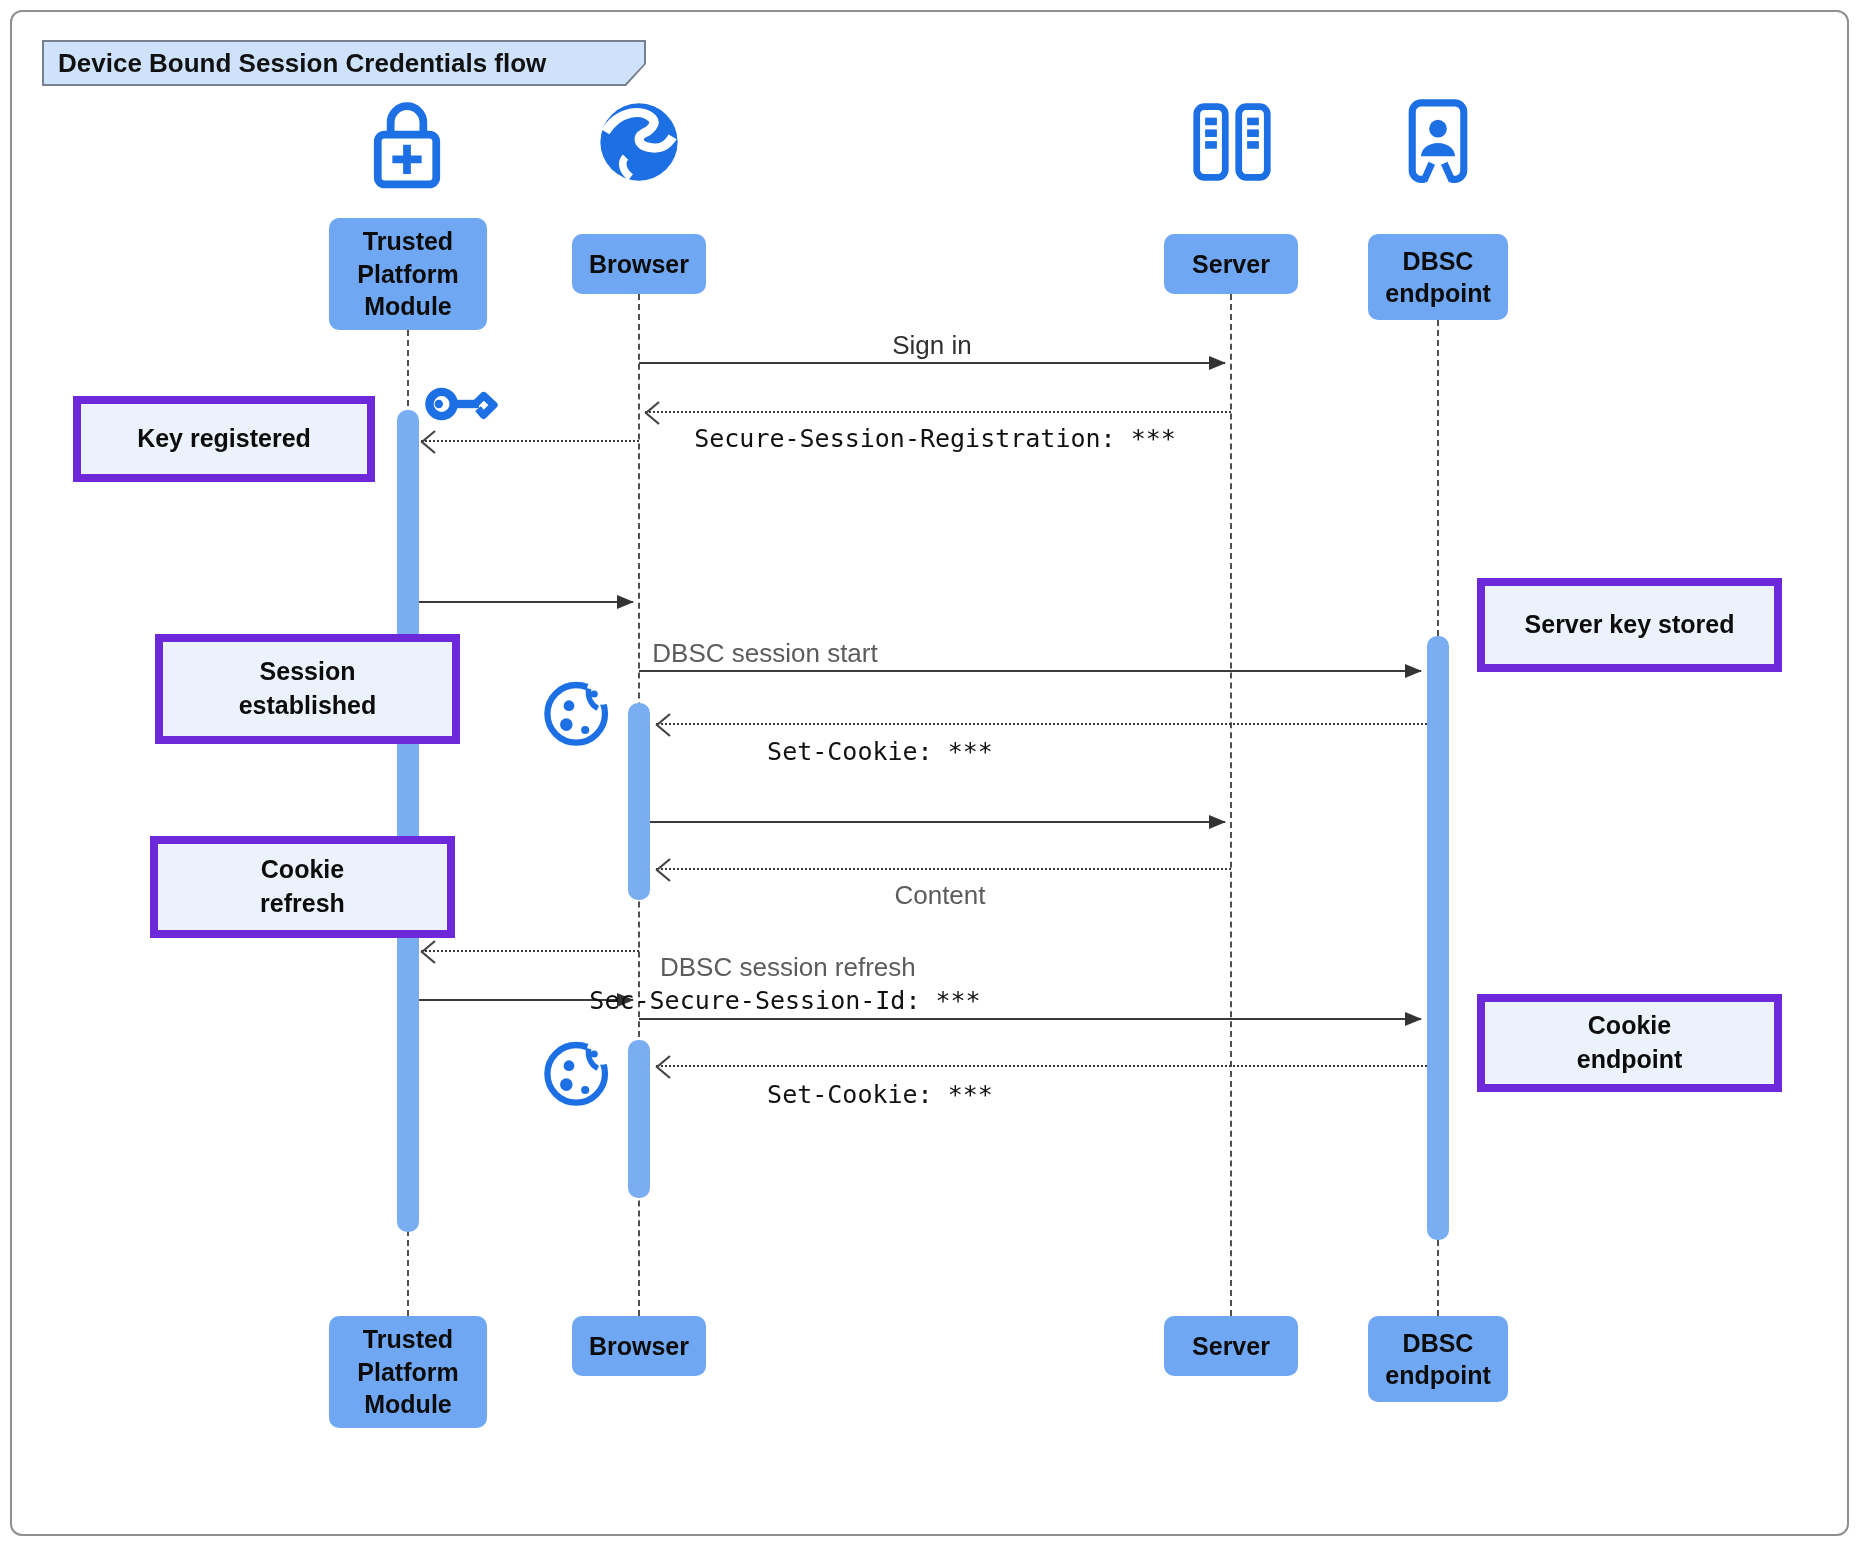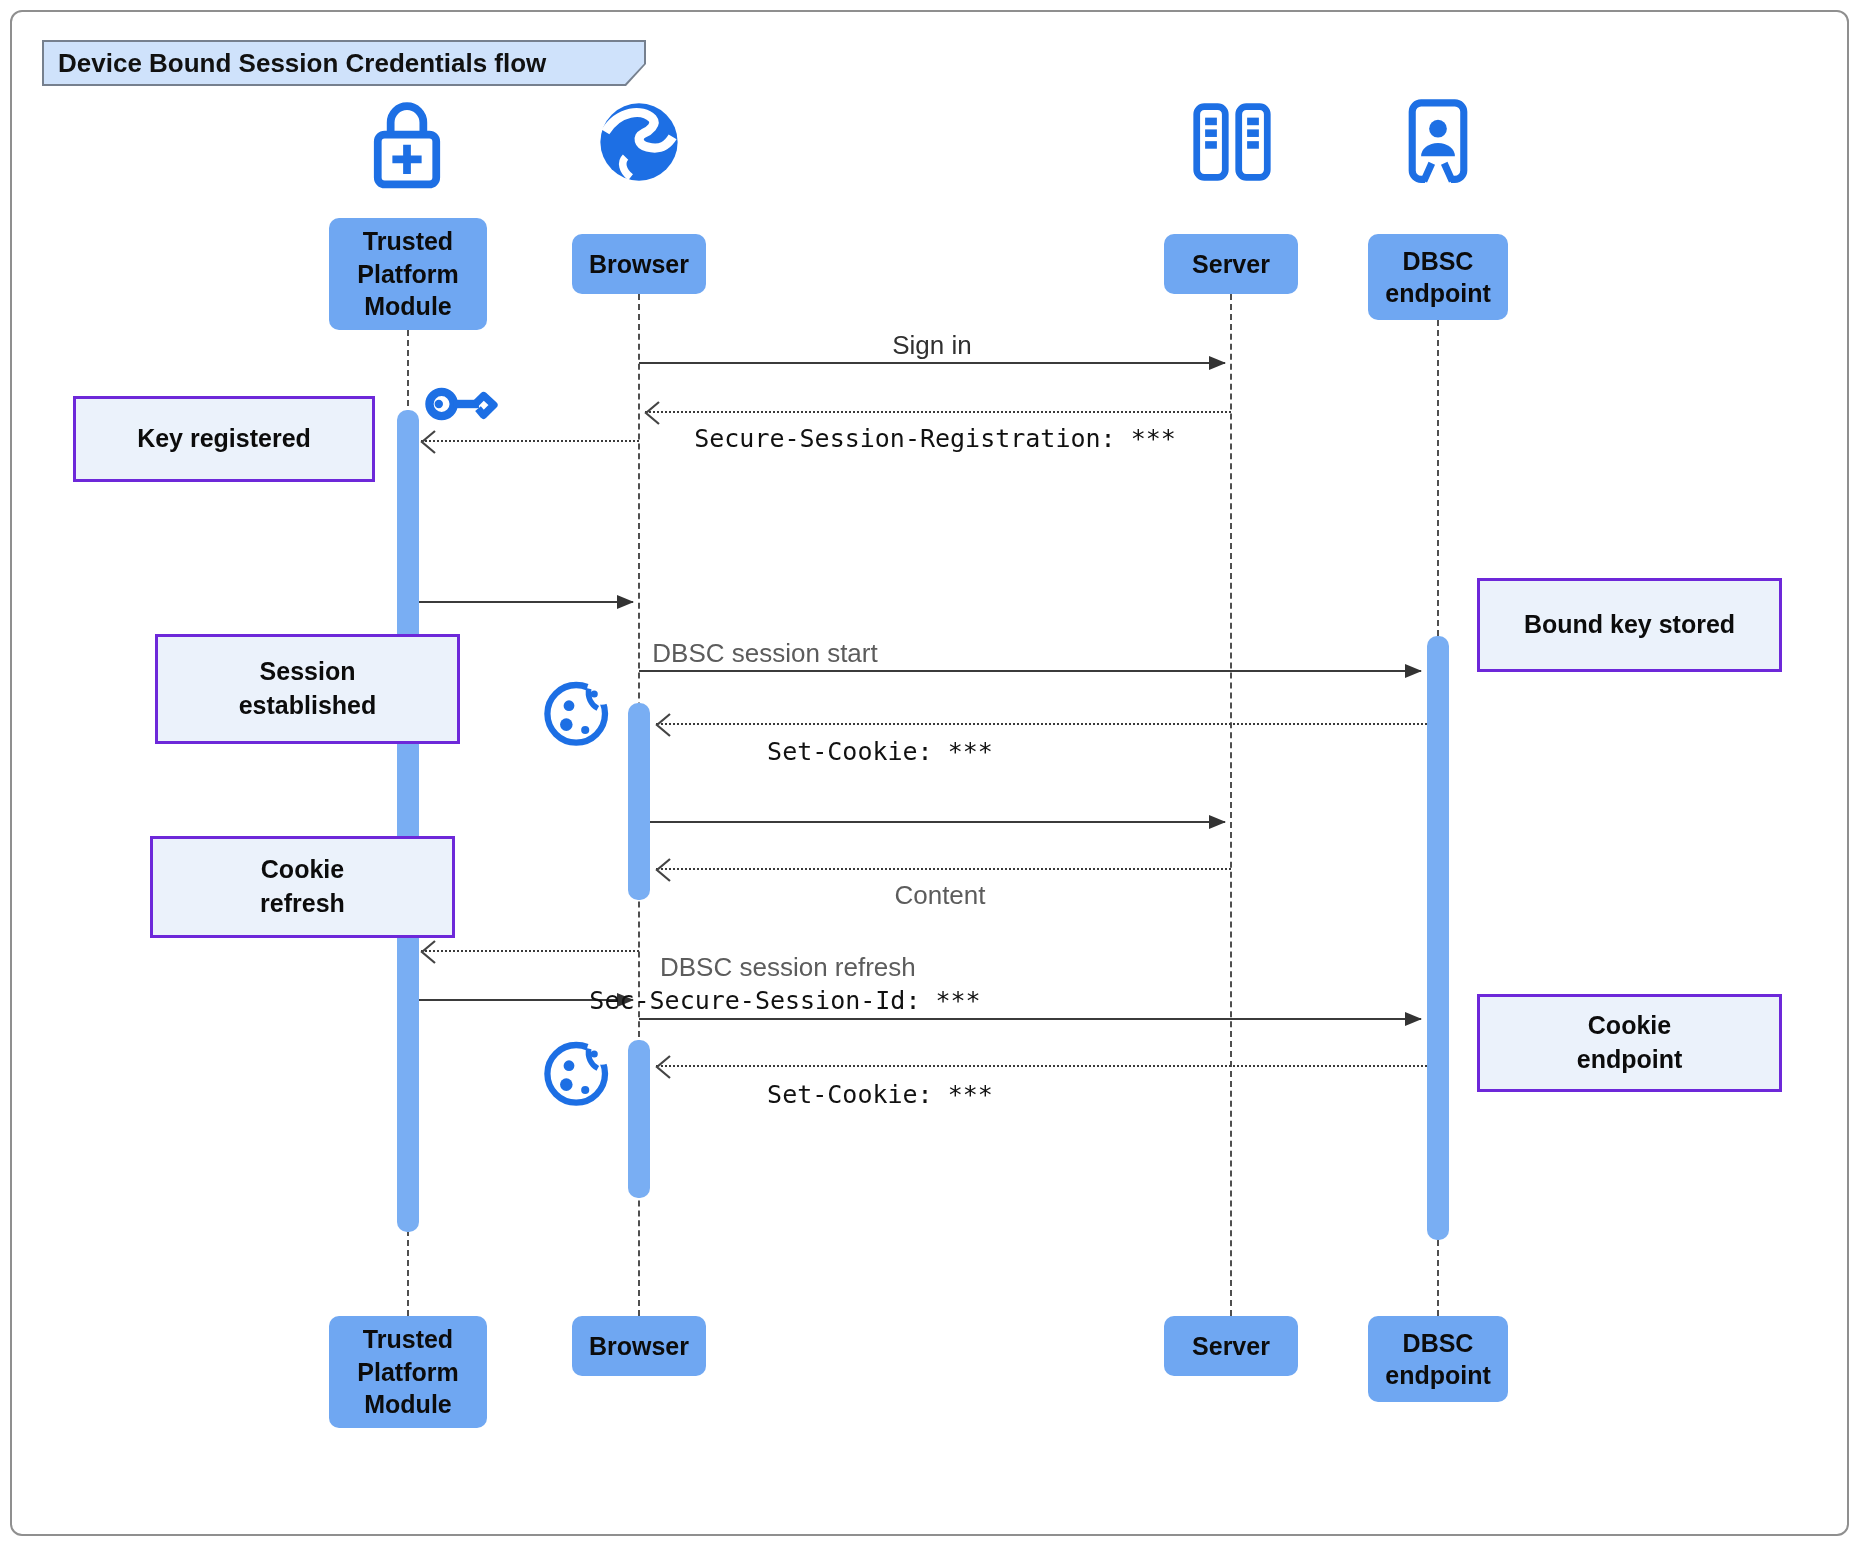--- a/index.html
+++ b/index.html
@@ -13,21 +13,21 @@
     font-size:26px;font-weight:bold;color:#111;line-height:42px;padding-left:14px;box-sizing:border-box;}
   
   .actor-label{position:absolute;background:#6fa7f2;border-radius:10px;display:flex;align-items:center;justify-content:center;
     font-size:25px;font-weight:bold;color:#0c0c0c;text-align:center;line-height:1.3;z-index:5;}
   .actor-label span{display:inline-block;}
   
   .lifeline{position:absolute;width:0;border-left:2px dashed #4f4f4f;z-index:1;}
   
   .bar{position:absolute;width:22px;background:#79aef3;border-radius:10px;z-index:2;}
   
-  .note{position:absolute;background:#ebf2fb;border:3px solid #6d28d9;display:flex;align-items:center;justify-content:center;
+  .note{position:absolute;background:#ebf2fb;border:8px solid #6d28d9;display:flex;align-items:center;justify-content:center;
     font-size:25px;font-weight:bold;color:#0c0c0c;text-align:center;line-height:1.35;z-index:4;box-sizing:border-box;}
   
   .arrow{position:absolute;height:0;z-index:3;}
   .arrow.solid{border-top:2px solid #3b3b3b;}
   .arrow.dotted{border-top:2.5px dotted #3a3a3a;}
   .head-right{position:absolute;right:-1px;top:-8px;width:0;height:0;
     border-left:17px solid #333;border-top:7px solid transparent;border-bottom:7px solid transparent;}
   .chev-left{position:absolute;left:-2px;top:-13px;z-index:3;}
   
   .msg{position:absolute;text-align:center;white-space:nowrap;z-index:4;}
@@ -132,21 +132,21 @@
   <div class="note" style="left:155px;top:634px;width:305px;height:110px;">
     <span style="width:230px;">Session established</span>
     </div>
 
   <div class="msg sans" style="left:640px;top:638px;width:250px;">DBSC session start</div>
   <div class="arrow solid" style="left:639px;top:670px;width:782px;">
     <div class="head-right"></div>
   </div>
 
   <div class="note" style="left:1477px;top:578px;width:305px;height:94px;">
-    <span>Bound key stored</span>
+    <span>Server key stored</span>
     </div>
 
   <svg class="icon" style="left:542px;top:676px;" width="72" height="72" viewBox="0 0 80 80">
     <circle cx="38" cy="42" r="32" fill="#fff" stroke="#1d6fe4" stroke-width="7"></circle>
     <circle cx="66" cy="16" r="16" fill="#ffffff"></circle>
     <path d="M52 14 a20 20 0 0 0 10 22" fill="none" stroke="#1d6fe4" stroke-width="6"></path>
     <circle cx="58" cy="20" r="4" fill="#1d6fe4"></circle>
     <circle cx="30" cy="33" r="6" fill="#1d6fe4"></circle>
     <circle cx="27" cy="54" r="7" fill="#1d6fe4"></circle>
     <circle cx="48" cy="60" r="4.5" fill="#1d6fe4"></circle>

